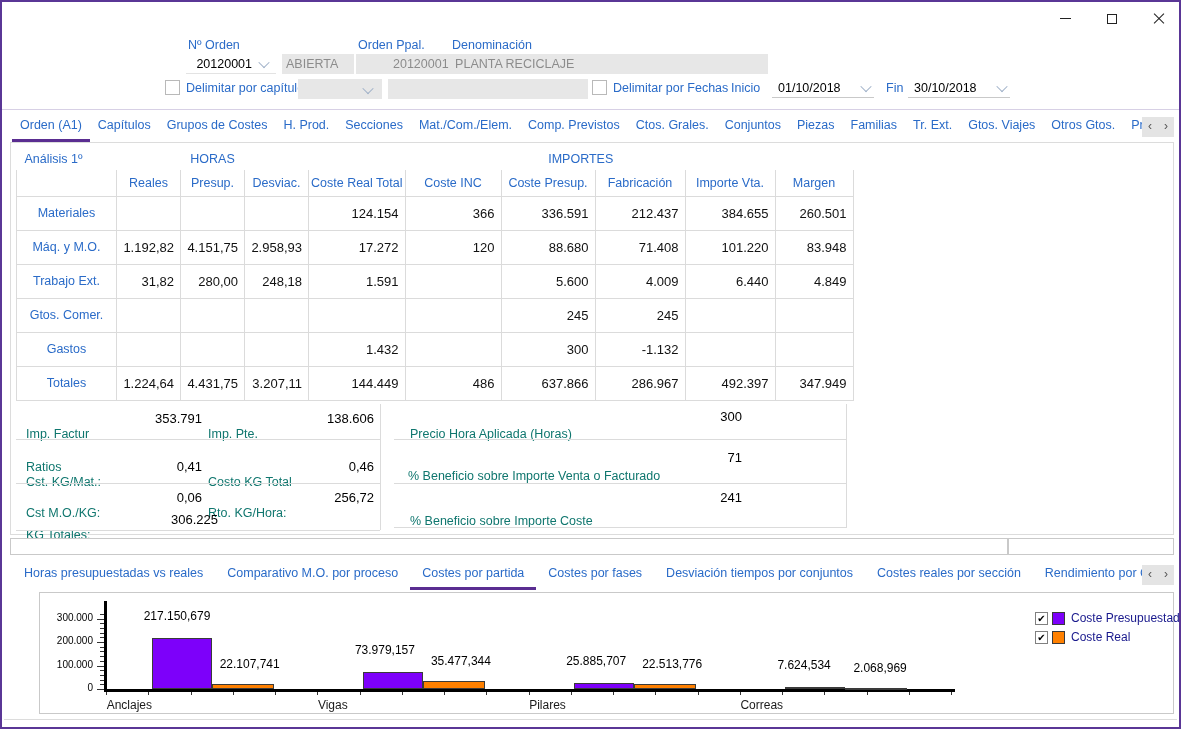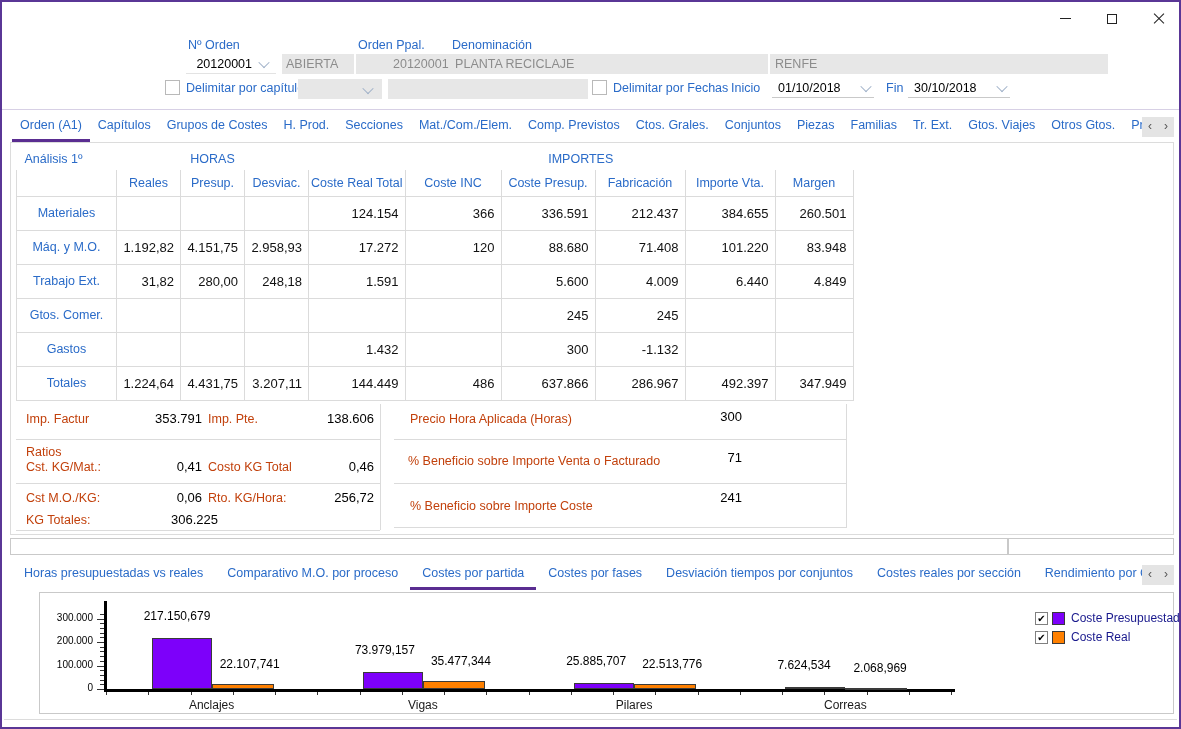--- a/index.html
+++ b/index.html
@@ -39,36 +39,36 @@
   .tab-arrows span { flex:1; text-align:center; line-height:19px; color:#555; font-size:12px; }
   
   .content-box { position:absolute; left:8px; top:140px; width:1164px; height:393px; border:1px solid #DCDCDC; background:#fff; }
   .an-table { position:absolute; left:14px; top:146px; border-collapse:collapse; table-layout:fixed; }
   .an-table td { border:1px solid #DBDBDB; font-size:13px; color:#111; text-align:right; padding:0 6px 0 0; height:34px; overflow:hidden; white-space:nowrap; }
   .an-table tr.grp-row td { border:hidden; color:#2A6BC8; text-align:center; font-size:12.5px; height:22px; padding:0; }
   .an-table tr.grp-row td.title-cell { text-align:left; padding-left:8px; }
   .an-table tr.hdr-row td { color:#2A6BC8; text-align:center; font-size:12.5px; height:26px; padding:0 2px; }
   .an-table td.rlabel { color:#2A6BC8; text-align:center; font-size:12.5px; padding:0 2px; }
   
-  .s-lbl { position:absolute; color:#c2410c; white-space:nowrap; }
+  .s-lbl { position:absolute; color:#0f766e; white-space:nowrap;margin-top:15px; }
   .s-val { position:absolute; color:#000; font-size:13px; text-align:right; white-space:nowrap; }
   .hline { position:absolute; height:1px; background:#DBDBDB; }
   .vline { position:absolute; width:1px; background:#DBDBDB; }
   
   .strip { position:absolute; top:536px; height:17px; background:#fff; border:1px solid #C9C9C9; }
   
   .chart-panel { position:absolute; left:37px; top:590px; width:1135px; height:122px; border:1px solid #C9C9C9; background:#fff; }
   #plot { position:absolute; inset:0; }
   #plot div { position:absolute; }
   #plot .ax { background:#000; }
   #plot .tick { background:#333; }
   #plot .ylab { text-align:right; font-size:10px; color:#000; }
   #plot .bar { border:1px solid #3A3A3A; }
   #plot .blab { font-size:12px; color:#000; white-space:nowrap; }
-  #plot .cat { text-align:center; font-size:12px; color:#1A1A1A; }
+  #plot .cat { text-align:left; font-size:12px; color:#1A1A1A; }
   .legend { position:absolute; left:995px; top:18px; }
   .legend-row { display:flex; align-items:center; margin-bottom:5px; }
   .lg-check { width:13px; height:13px; border:1px solid #808080; background:#fff; display:flex; align-items:center; justify-content:center; font-size:10px; color:#000; }
   .lg-swatch { width:13px; height:13px; border:1px solid #3A3A3A; margin-left:4px; }
   .lg-label { color:#18188C; font-size:12px; margin-left:6px; white-space:nowrap; }
   .bottom-rule { position:absolute; top:717px; left:2px; right:2px; height:1px; background:#DCDCDC; }
 </style>
 </head>
 <body>
 
@@ -93,21 +93,20 @@
 
   <div class="combo" style="left:184px;top:52px;width:90px">
     <span class="val" style="width:66px">20120001</span>
     <span class="chev"></span>
   </div>
   <div class="gfield" style="left:280px;top:52px;width:72px;padding-left:4px">ABIERTA</div>
   <div class="gfield" style="left:354px;top:52px;width:412px;padding-left:37px">
     <span>20120001</span>
     <span style="margin-left:3px">PLANTA RECICLAJE</span>
   </div>
-  <div class="gfield" style="left:768px;top:52px;width:338px;padding-left:5px">RENFE</div>
 
   <div class="chk" style="left:163px;top:78px"></div>
   <div class="flabel" style="left:184px;top:79px">Delimitar por capítulo</div>
   <div class="gfield" style="left:296px;top:77px;width:84px">
       <span class="chev" style="float:right;margin:7px 10px 0 0"></span>
     </div>
   <div class="gfield" style="left:386px;top:77px;width:200px"></div>
 
   <div class="chk" style="left:590px;top:78px"></div>
   <div class="flabel" style="left:611px;top:79px">Delimitar por Fechas</div>

